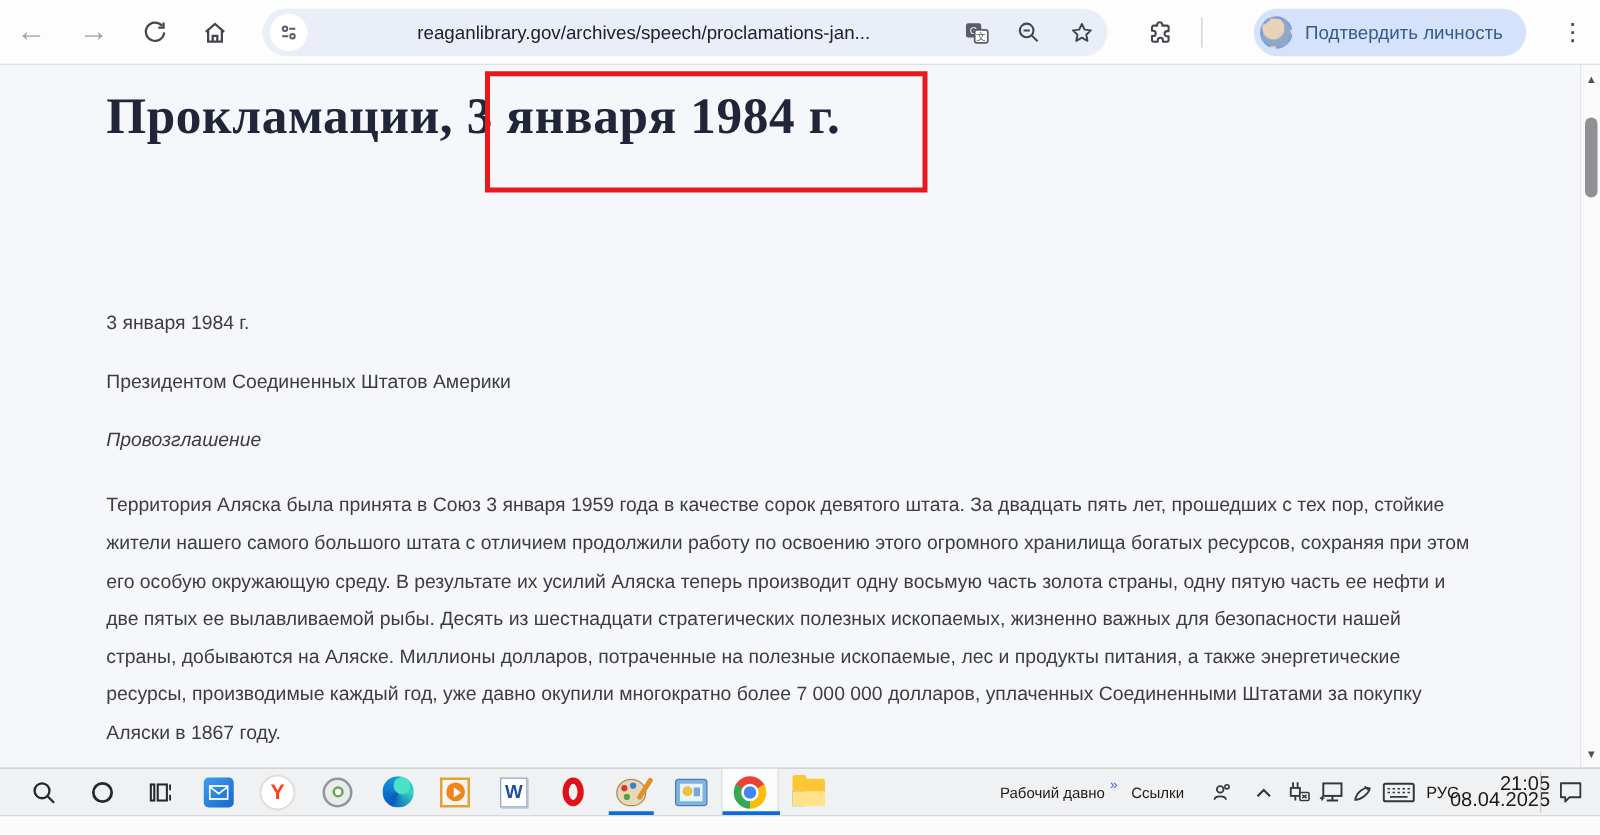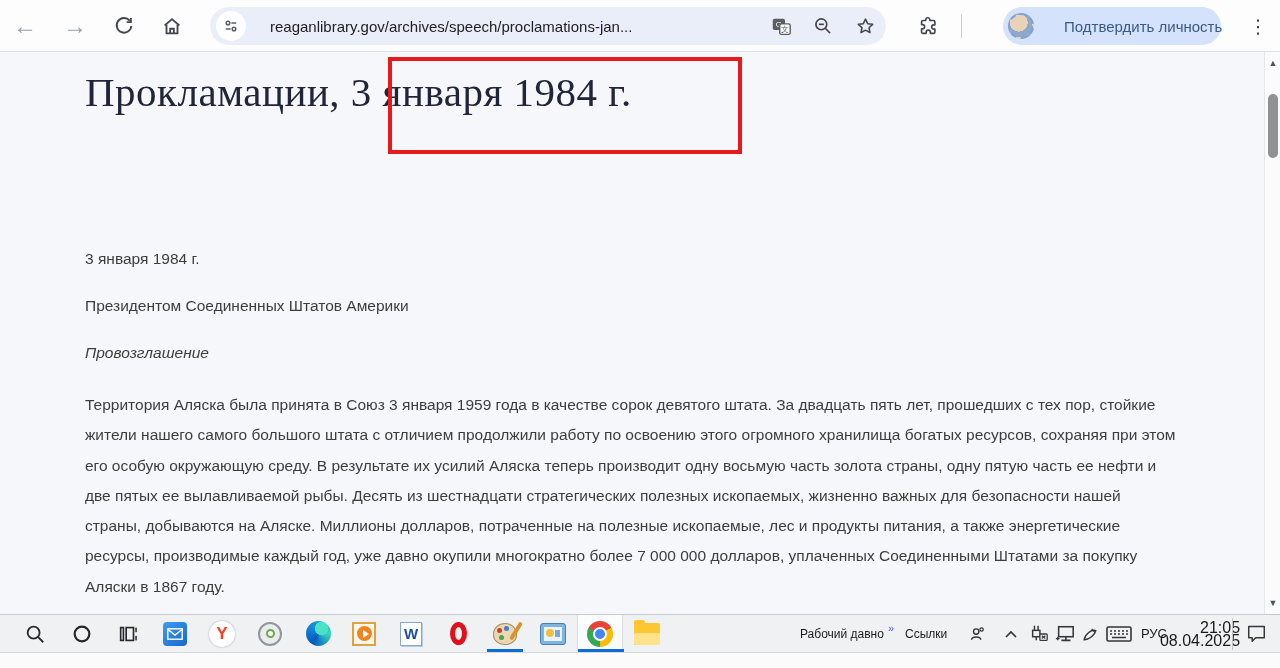--- a/index.html
+++ b/index.html
@@ -6,32 +6,32 @@
   html,body { width:1280px; height:668px; }
   body { font-family:"Liberation Sans", sans-serif; background:#fff; }
   .screen { position:relative; width:1280px; height:668px; overflow:hidden; background:#f5f7fb; }
 
   
   .toolbar { position:absolute; left:0; top:0; width:1280px; height:52px; background:#fdfdfe; border-bottom:1px solid #dde0e6; }
   .navbtn { position:absolute; top:0; height:52px; display:flex; align-items:center; justify-content:center; width:40px; cursor:pointer; }
   .navbtn .g { font-size:24px; color:#9aa0a6; }
   .addr { position:absolute; left:210px; top:7px; width:676px; height:38px; border-radius:19px; background:#e9eef9; display:flex; align-items:center; }
   .site-chip { width:30px; height:30px; border-radius:50%; background:#fff; margin-left:6px; display:flex; align-items:center; justify-content:center; }
-  .url { margin-left:24px; font-size:15px; color:#202124; white-space:nowrap; flex:1 1 auto; overflow:hidden; }
+  .url { margin-left:24px; font-size:15px; color:#202124; white-space:nowrap; flex:1 1 auto; overflow:hidden;text-align:center; }
   .addr-ic { width:42px; display:flex; align-items:center; justify-content:center; flex:0 0 auto; }
   .tool-ic { position:absolute; top:0; height:52px; display:flex; align-items:center; justify-content:center; width:40px; }
   .vsep { position:absolute; left:961px; top:14px; width:1px; height:24px; background:#c8cdd5; }
-  .chip { position:absolute; left:1003px; top:7px; height:38px; width:218px; border-radius:19px; background:#d5e2fb; display:flex; align-items:center; cursor:pointer;gap:20px; }
+  .chip { position:absolute; left:1003px; top:7px; height:38px; width:218px; border-radius:19px; background:#d5e2fb; display:flex; align-items:center; cursor:pointer; }
   .avatar { width:26px; height:26px; margin-left:5px; border-radius:50%; border:2px dashed #7ba0e0; background:radial-gradient(circle at 40% 35%, #e9d3b8 0 45%, #8fa8c8 46% 100%); flex:0 0 auto; }
   .chip-label { margin-left:10px; font-size:15px; color:#3a5a86; white-space:nowrap; }
   .kebab { position:absolute; left:1240px; top:0; width:36px; height:52px; display:flex; align-items:center; justify-content:center; font-size:19px; color:#3f4348; cursor:pointer; }
 
   
   .content { position:absolute; left:0; top:52px; width:1264px; height:562px; background:#f5f7fb; overflow:hidden; }
-  .pg-title { position:absolute; left:85px; top:16px; font-family:"Liberation Serif", serif; font-weight:400; font-size:41px; color:#212539; letter-spacing:.5px; }
+  .pg-title { position:absolute; left:85px; top:16px; font-family:"Liberation Serif", serif; font-weight:700; font-size:41px; color:#212539; letter-spacing:.5px; }
   .redbox { position:absolute; left:388px; top:5px; width:354px; height:97px; border:4px solid #e8191c; pointer-events:none; }
   .pline { position:absolute; left:85px; font-size:15.5px; color:#3d3d3d; white-space:nowrap; }
   .pbold { font-weight:bold; color:#1f1f1f; }
   .pitalic { font-style:italic; }
   .para { position:absolute; left:85px; top:338px; width:1092px; font-size:15.5px; line-height:30.3px; color:#3d3d3d; white-space:normal; }
 
   
   .vscroll { position:absolute; right:0; top:52px; width:16px; height:562px; background:#fbfbfc; border-left:1px solid #e4e6ea; }
   .vscroll .arr { position:absolute; left:0; width:16px; text-align:center; font-size:9px; color:#505357; cursor:pointer; }
   .vthumb { position:absolute; left:3px; top:42px; width:10px; height:64px; border-radius:5px; background:#8f9194; cursor:pointer; }

